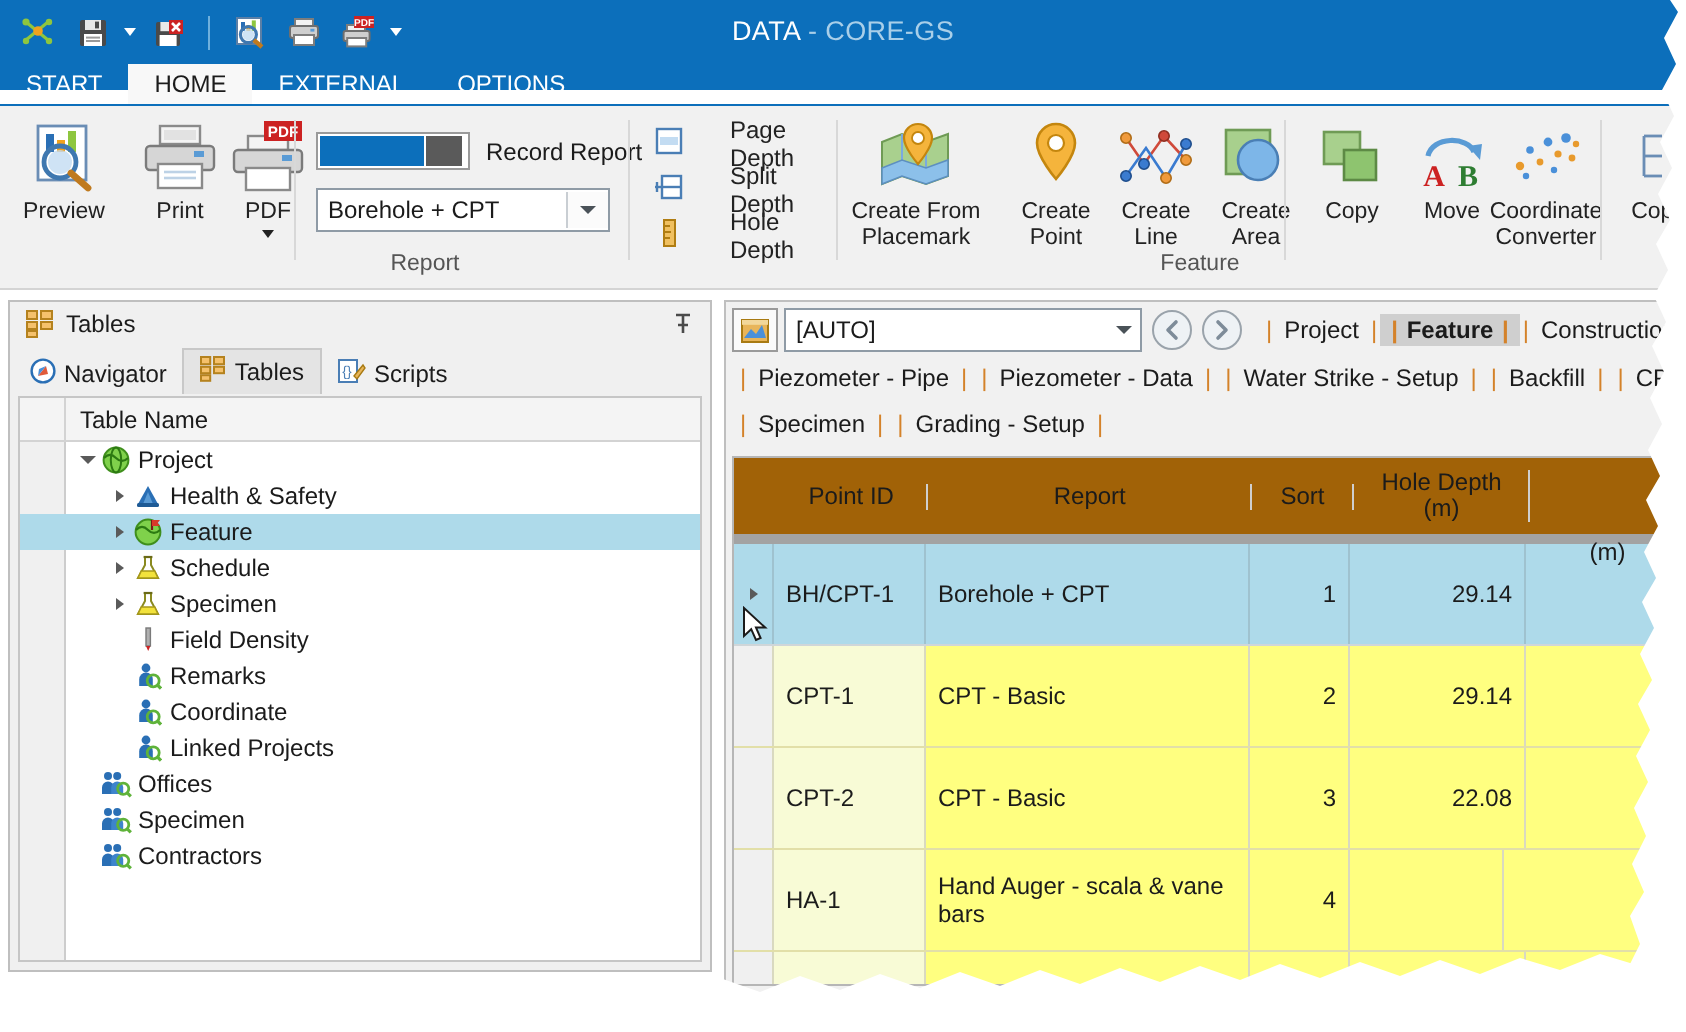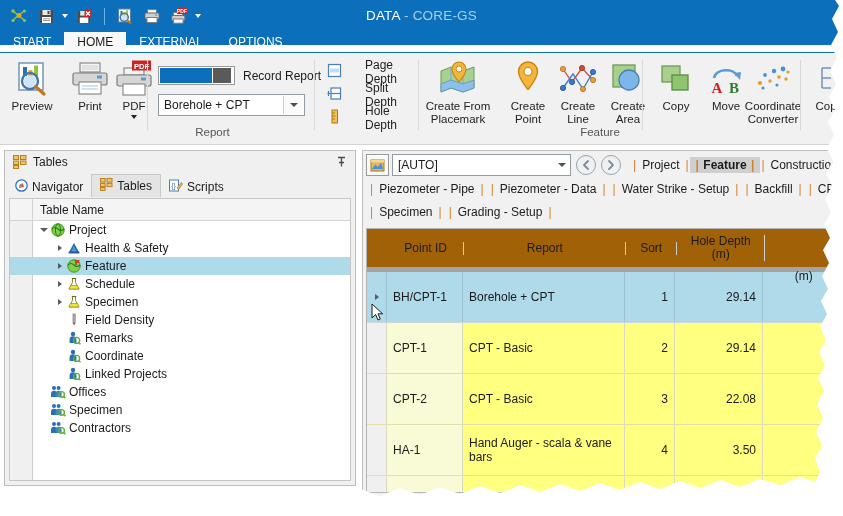--- a/index.html
+++ b/index.html
@@ -765,21 +765,20 @@
         <div class="dc num w-srt">3</div>
         <div class="dc num w-hd">22.08</div>
         <div class="dc num w-pg"></div>
       </div>
 
       <div class="dg-row yel">
         <div class="dc gut w-gut" style="background:#f0f0f0;"></div>
         <div class="dc w-pid c-pid">HA-1</div>
         <div class="dc w-rep">Hand Auger - scala &amp; vane bars</div>
         <div class="dc num w-srt">4</div>
-        <div class="dc num w-hd">3.50</div>
         <div class="dc num w-pg"></div>
       </div>
 
       <div class="dg-row yel" style="height:30px;">
         <div class="dc gut w-gut" style="background:#f0f0f0;"></div>
         <div class="dc w-pid c-pid"></div>
         <div class="dc w-rep"></div>
         <div class="dc num w-srt"></div>
         <div class="dc num w-hd"></div>
         <div class="dc num w-pg"></div>

